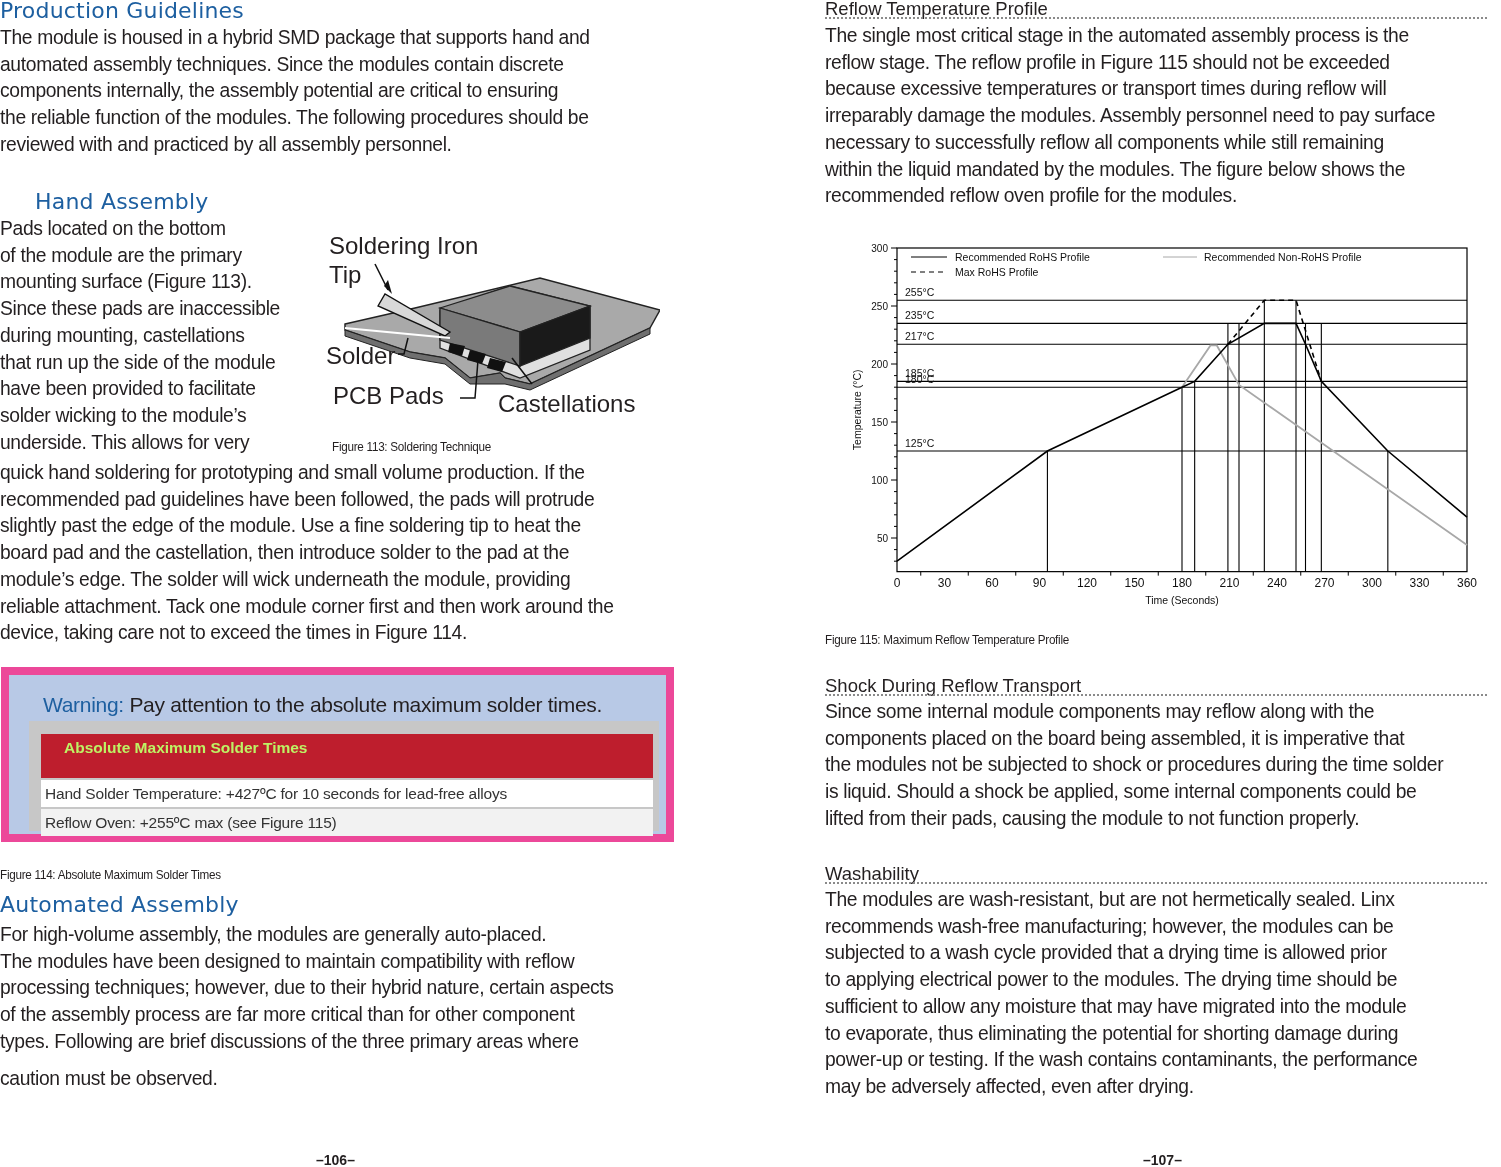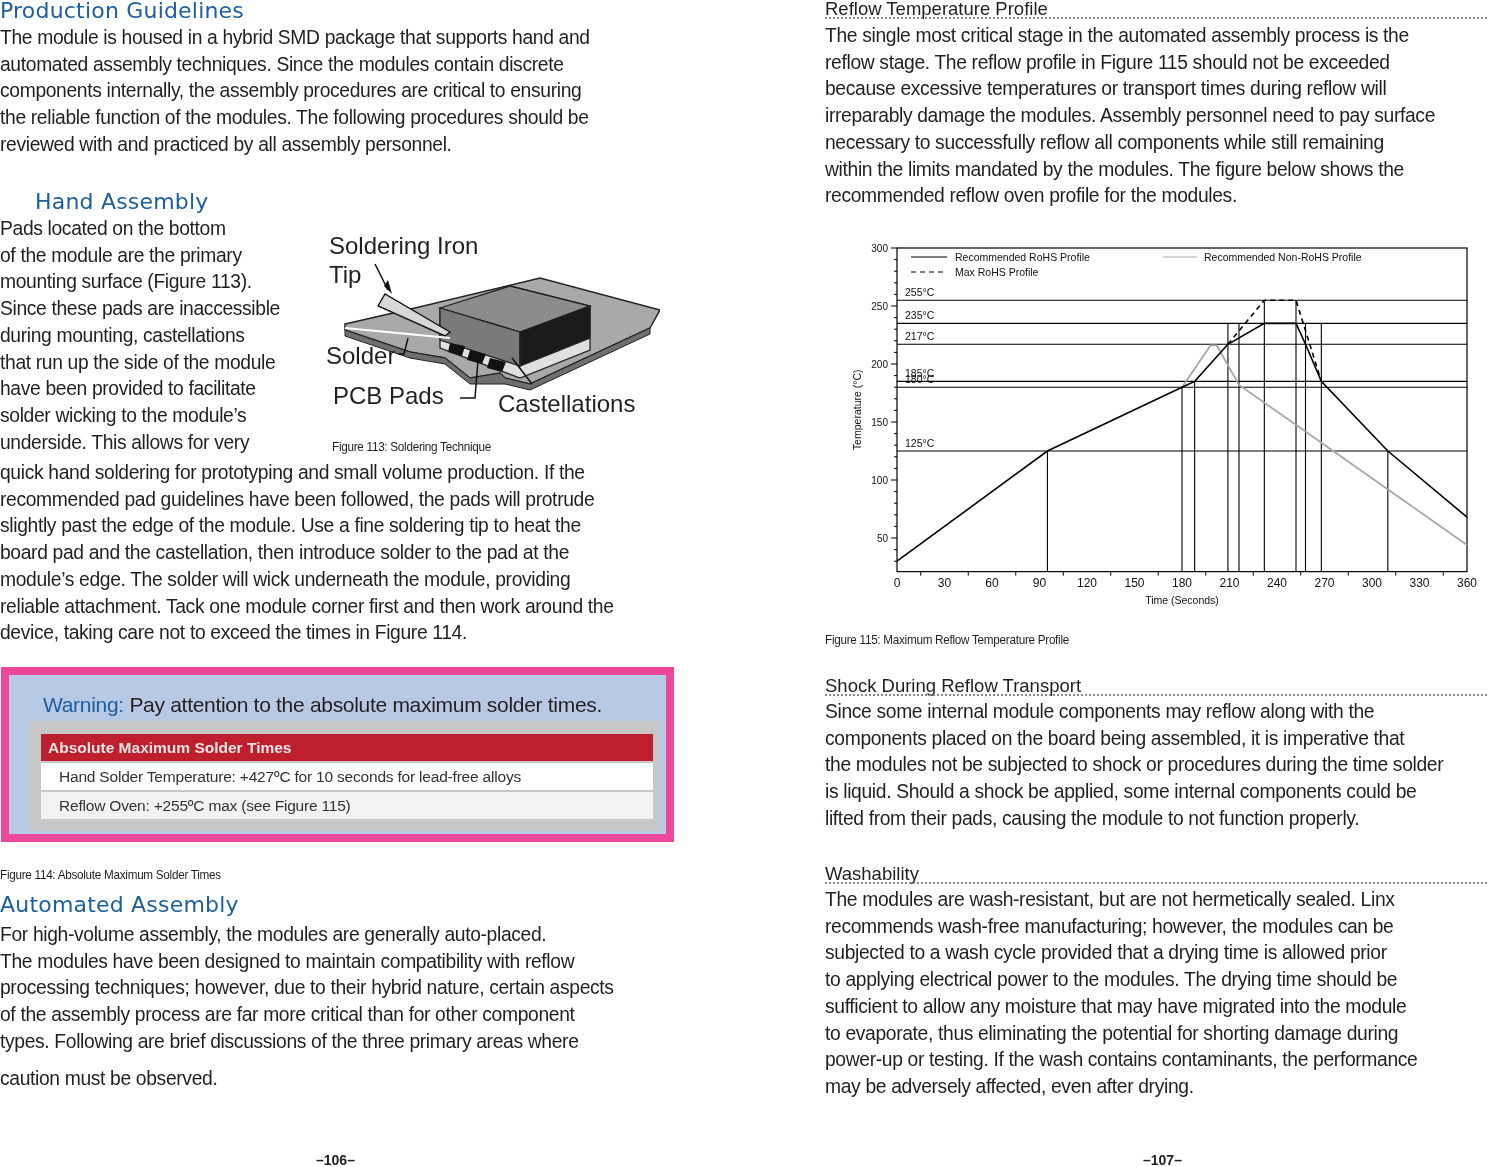--- a/index.html
+++ b/index.html
@@ -15,39 +15,39 @@
   .caption { font-family:"Liberation Sans", sans-serif; font-size:13px; letter-spacing:-0.3px;
              transform:scaleX(0.9); transform-origin:left; white-space:nowrap; }
   .sec-h { font-size:18.5px; font-weight:normal; margin:0; line-height:22px; position:relative; }
   .dotline { position:absolute; left:0; right:0; height:0; border-bottom:2px dotted #8a8a8a; }
   .warn-box { position:absolute; left:1px; top:667px; width:673px; height:175px;
               background:#b8c9e6; border:8px solid #ec4899; box-sizing:border-box; }
   .warn-title { position:absolute; left:34px; top:18px; font-size:21px; color:#231f20; letter-spacing:-0.3px; }
   .warn-title .lab { color:#1d5fa0; }
   .tbl-wrap { position:absolute; left:20px; top:46px; width:630px; height:110px; background:#c7c7c7; }
   .tbl { position:absolute; left:12px; top:13px; width:612px; }
-  .tbl-head { background:#be1e2d; color:#e5e5e5; font-weight:bold; font-size:15.5px;
-              height:27px; line-height:28px; padding-left:7px; }
-  .tbl-row { background:#fff; font-size:15.5px; height:27px; line-height:27px; padding-left:18px;
+  .tbl-head { background:#be1e2d; color:#bef264; font-weight:bold; font-size:15.5px;
+              height:44px; line-height:28px; padding-left:23px; }
+  .tbl-row { background:#fff; font-size:15.5px; height:27px; line-height:27px; padding-left:4px;
              margin-top:2px; color:#333; letter-spacing:-0.2px; }
   .tbl-row.alt { background:#f2f2f2; }
   .pagenum { position:absolute; top:1152px; font-size:14px; font-weight:bold; }
   .fig113 { position:absolute; left:300px; top:228px; width:360px; height:220px; }
   .fig-lbl { position:absolute; font-size:24px; color:#231f20; white-space:nowrap; }
   svg text { font-family:"Liberation Sans", sans-serif; }
 </style>
 </head>
 <body>
 
 <div class="page left">
   <h2 class="h-blue abs" style="left:0;top:-2px;">Production Guidelines</h2>
   <div class="abs" style="left:0;top:25px;width:680px;">
     <p class="para">The module is housed in a hybrid SMD package that supports hand and</p>
     <p class="para">automated assembly techniques. Since the modules contain discrete</p>
-    <p class="para">components internally, the assembly procedures are critical to ensuring</p>
+    <p class="para">components internally, the assembly potential are critical to ensuring</p>
     <p class="para">the reliable function of the modules. The following procedures should be</p>
     <p class="para">reviewed with and practiced by all assembly personnel.</p>
   </div>
 
   <h2 class="h-blue abs" style="left:0;top:189px;padding-left:35px;">Hand Assembly</h2>
   <div class="abs" style="left:0;top:216px;width:310px;">
     <p class="para">Pads located on the bottom</p>
     <p class="para">of the module are the primary</p>
     <p class="para">mounting surface (Figure 113).</p>
     <p class="para">Since these pads are inaccessible</p>
@@ -131,21 +131,21 @@
   <div class="abs" style="left:0;top:-2px;width:662px;height:24px;">
     <h3 class="sec-h">Reflow Temperature Profile</h3>
     <div class="dotline" style="top:19px;"></div>
   </div>
   <div class="abs" style="left:0;top:23px;width:662px;">
     <p class="para">The single most critical stage in the automated assembly process is the</p>
     <p class="para">reflow stage. The reflow profile in Figure 115 should not be exceeded</p>
     <p class="para">because excessive temperatures or transport times during reflow will</p>
     <p class="para">irreparably damage the modules. Assembly personnel need to pay surface</p>
     <p class="para">necessary to successfully reflow all components while still remaining</p>
-    <p class="para">within the limits mandated by the modules. The figure below shows the</p>
+    <p class="para">within the liquid mandated by the modules. The figure below shows the</p>
     <p class="para">recommended reflow oven profile for the modules.</p>
   </div>
 
   <svg id="reflow-chart" class="abs" style="left:0;top:236px;" width="662" height="380">
       <rect x="72" y="12" width="570" height="323.64" fill="none" stroke="#000" stroke-width="1.2"></rect>
       <line x1="72" x2="642" y1="64.19999999999999" y2="64.19999999999999" stroke="#000" stroke-width="1.1"></line>
       <text x="80" y="60.19999999999999" font-size="10.5" fill="#111">255°C</text>
       <line x1="72" x2="642" y1="87.39999999999999" y2="87.39999999999999" stroke="#000" stroke-width="1.1"></line>
       <text x="80" y="83.39999999999999" font-size="10.5" fill="#111">235°C</text>
       <line x1="72" x2="642" y1="108.27999999999999" y2="108.27999999999999" stroke="#000" stroke-width="1.1"></line>

